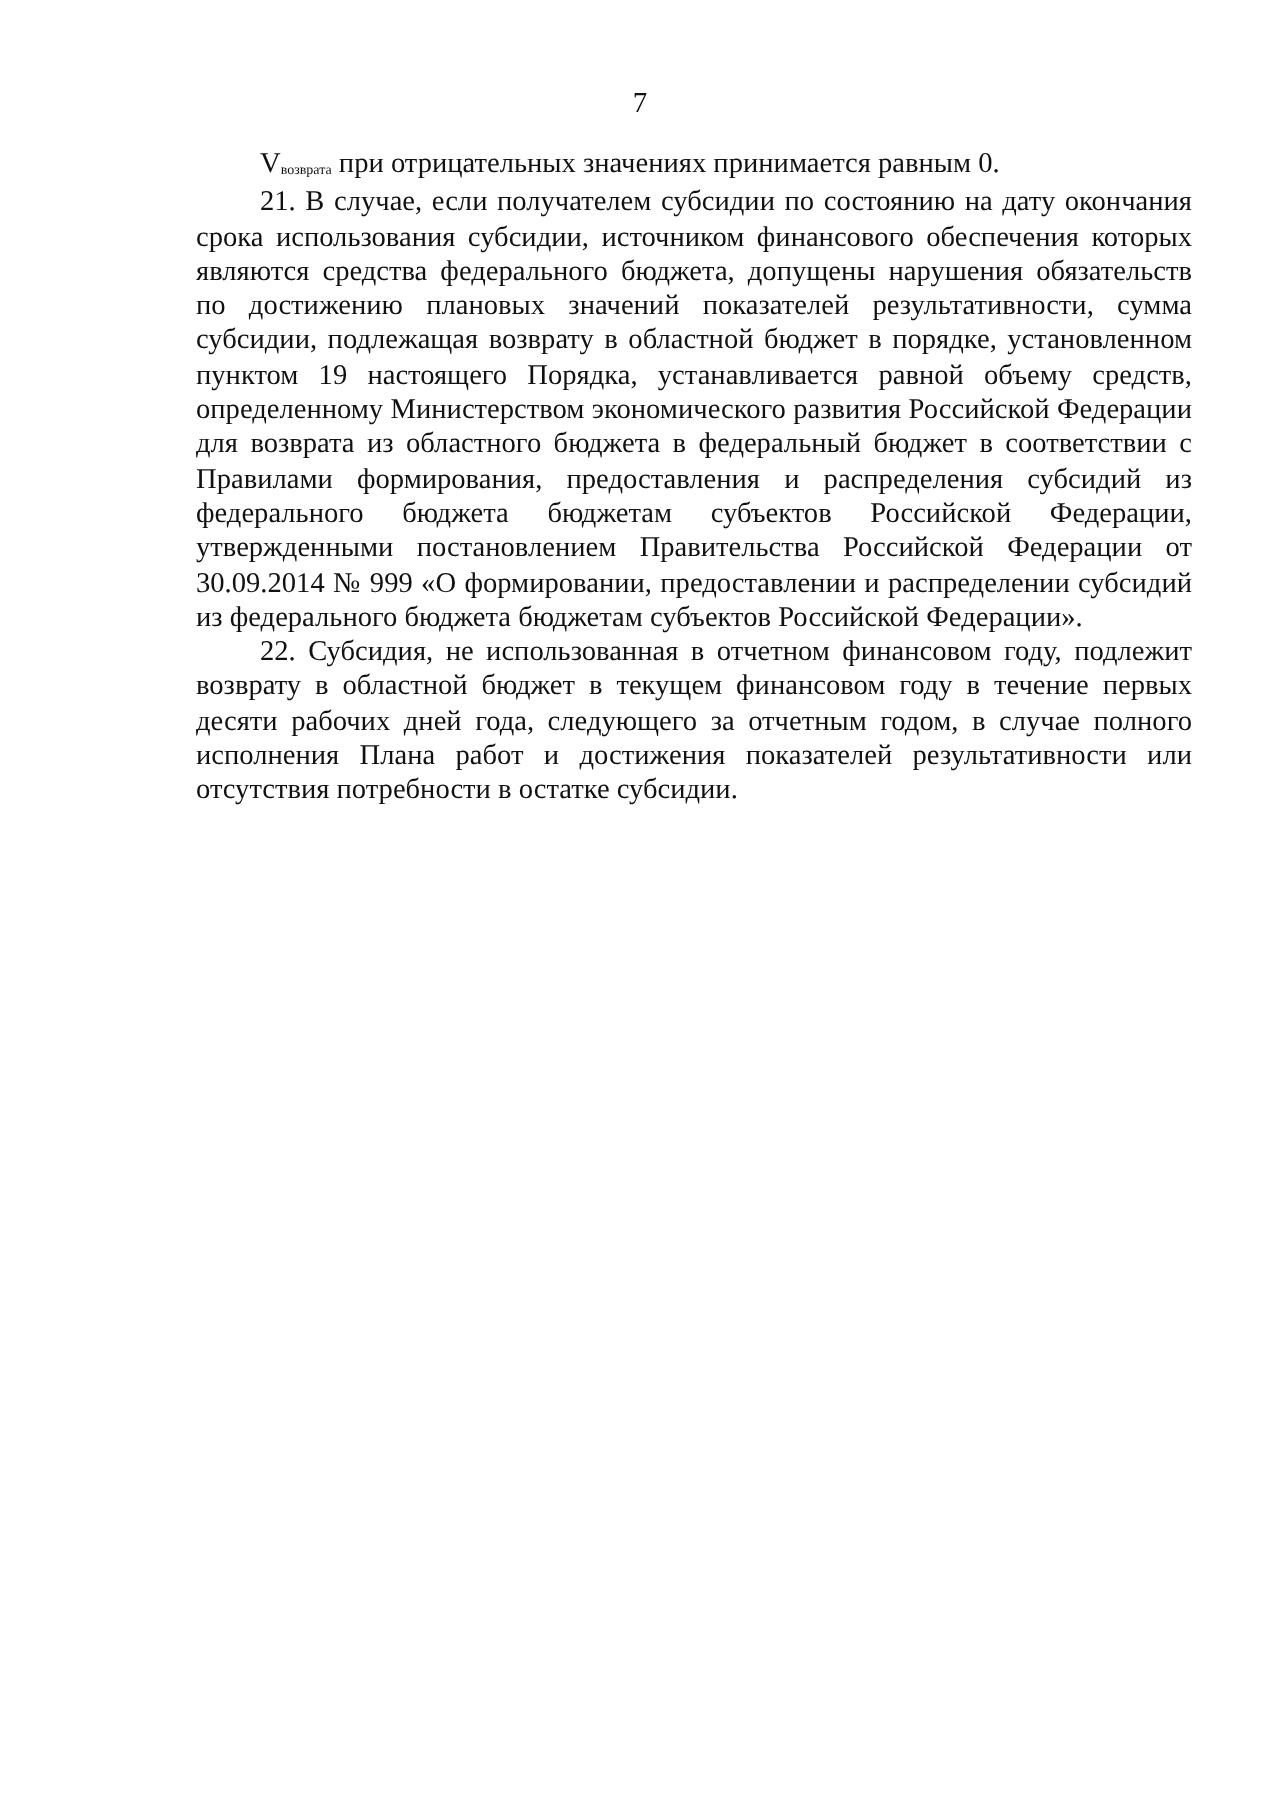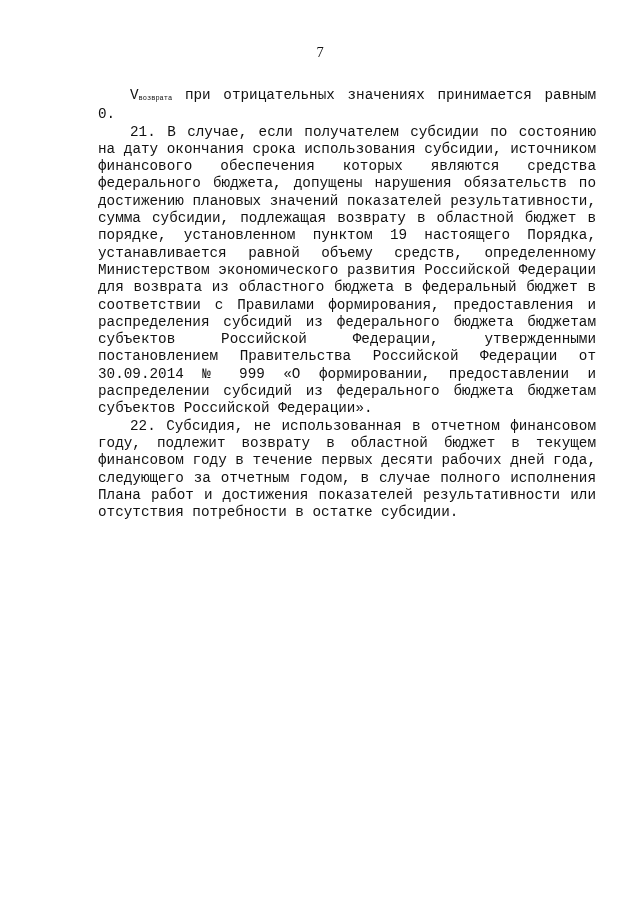--- a/index.html
+++ b/index.html
@@ -6,22 +6,22 @@
     body { width: 640px; height: 905px; position: relative; overflow: hidden; }
     .page {
       position: absolute; left: 0; top: 0; width: 640px; height: 905px; background: #fff;
       font-family: "Liberation Serif", "DejaVu Serif", serif; color: #111;
     }
     .page-number {
       position: absolute; top: 44px; left: 0; width: 640px; text-align: center;
       font-size: 14.5px; line-height: 17px;
     }
     .body-text {
-      position: absolute; left: 98px; top: 87px; width: 498px;
-      font-size: 14.3px; line-height: 17.3px; text-align: justify; font-family: Liberation Mono, monospace;
+      position: absolute; left: 98px; top: 74px; width: 498px;
+      font-size: 14.3px; line-height: 17.3px; text-align: justify;
     }
     .body-text p { margin: 0; text-indent: 32px; text-align: justify; text-align-last: left; }
     sub.sub-small { font-size: 7px; vertical-align: baseline; position: relative; top: 1px; }
   </style>
 </head>
 <body>
 
 <div class="page">
   <div class="page-number">7</div>
 

